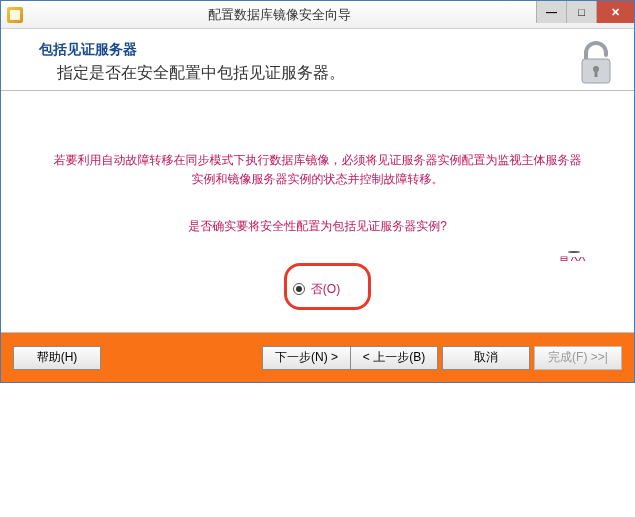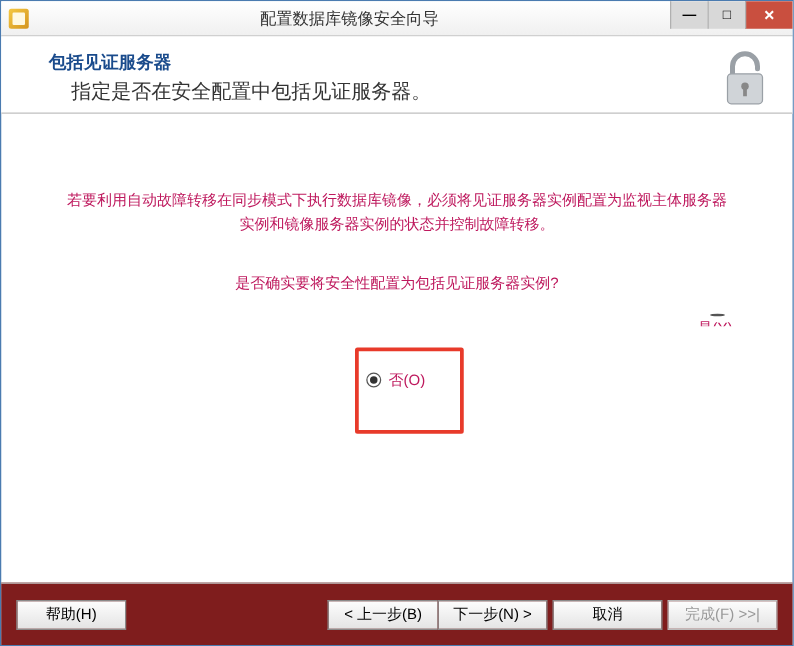--- a/index.html
+++ b/index.html
@@ -7,21 +7,21 @@
       font-family: "Microsoft YaHei", "SimSun", sans-serif;
       font-size: 12px;
       background: #fff;
       width: 635px;
       height: 517px;
       position: relative;
       overflow: hidden;
     }
     .window {
       width: 635px;
-      height: 517px;
+      height: 383px;
       border: 1px solid #4a7bb0;
       background: #fff;
       position: relative;
     }
     .titlebar {
       height: 28px;
       background: linear-gradient(#fff, #f0f0f0);
       border-bottom: 1px solid #d0d0d0;
       display: flex;
       align-items: center;
@@ -128,33 +128,33 @@
       content: "";
       position: absolute;
       width: 6px; height: 6px;
       background: #333;
       border-radius: 50%;
       left: 50%; top: 50%;
       transform: translate(-50%, -50%);
     }
     .highlight-box {
       border: 3px solid #e83a2a;
-      border-radius: 2px;
-      padding: 10px 28px 26px 6px;
+      border-radius: 16px;
+      padding: 10px 28px 4px 6px;
       display: inline-block;
-      margin-top: 17px;
+      margin-top: 2px;
     }
     .footer {
       position: absolute;
       bottom: 0;
       left: 0;
       right: 0;
       height: 50px;
       border-top: 1px solid #c0c0c0;
-      background: #7f1d1d;
+      background: #f97316;
       display: flex;
       align-items: center;
       padding: 0 12px;
     }
     .footer-spacer { flex: 1; }
     .btn {
       min-width: 88px;
       height: 24px;
       border: 1px solid #8a8a8a;
       background: linear-gradient(#fdfdfd, #e4e4e4);
@@ -232,20 +232,20 @@
       </div>
     </div>
   </div>
 
   <div class="watermark">51CTO博客</div>
 
   <div class="footer">
     <button class="btn help">帮助(H)</button>
     <div class="footer-spacer"></div>
     <div class="nav-pair">
+      <button class="btn nav-group">下一步(N) &gt;</button>
       <button class="btn nav-group">&lt; 上一步(B)</button>
-      <button class="btn nav-group">下一步(N) &gt;</button>
     </div>
     <button class="btn">取消</button>
     <button class="btn" disabled="">完成(F) &gt;&gt;|</button>
   </div>
 
 </div>
 
 </body></html>

